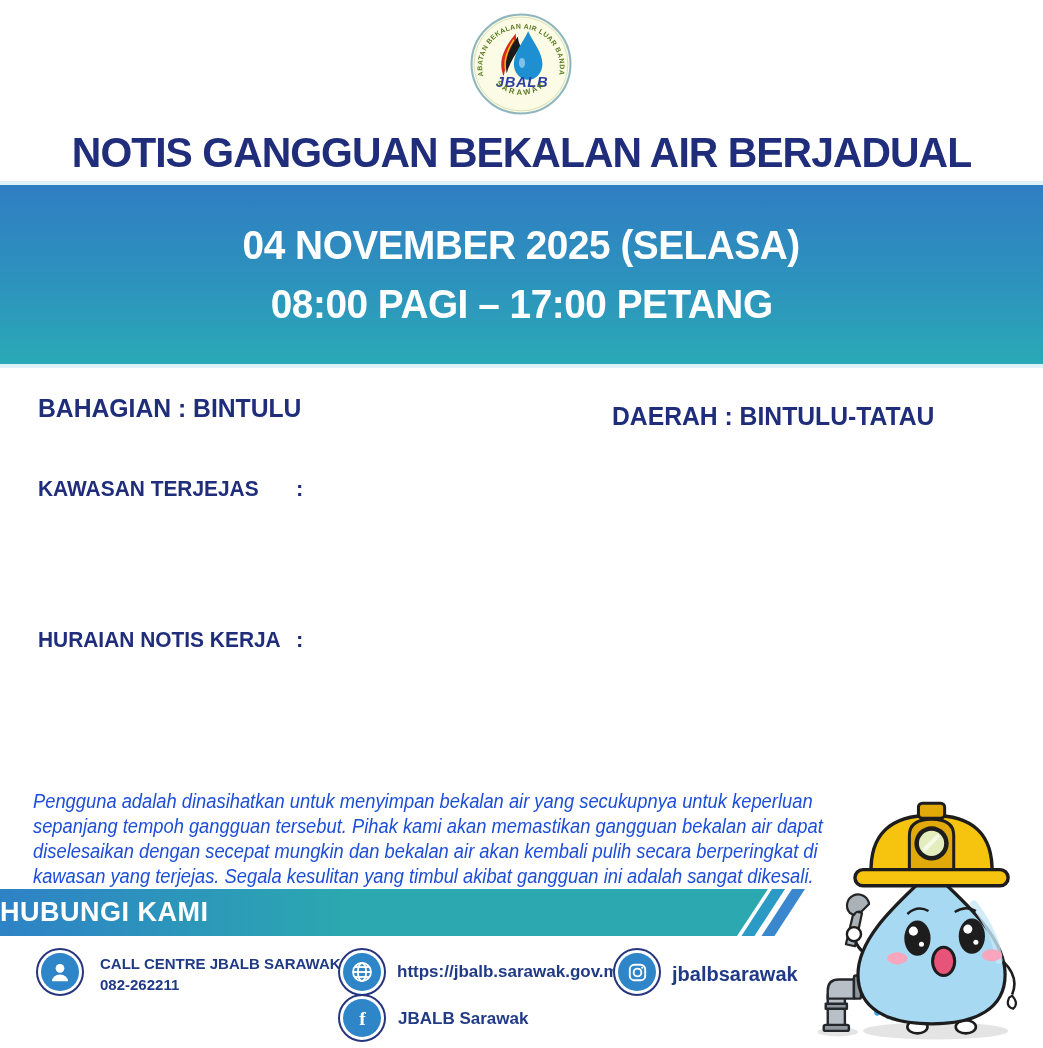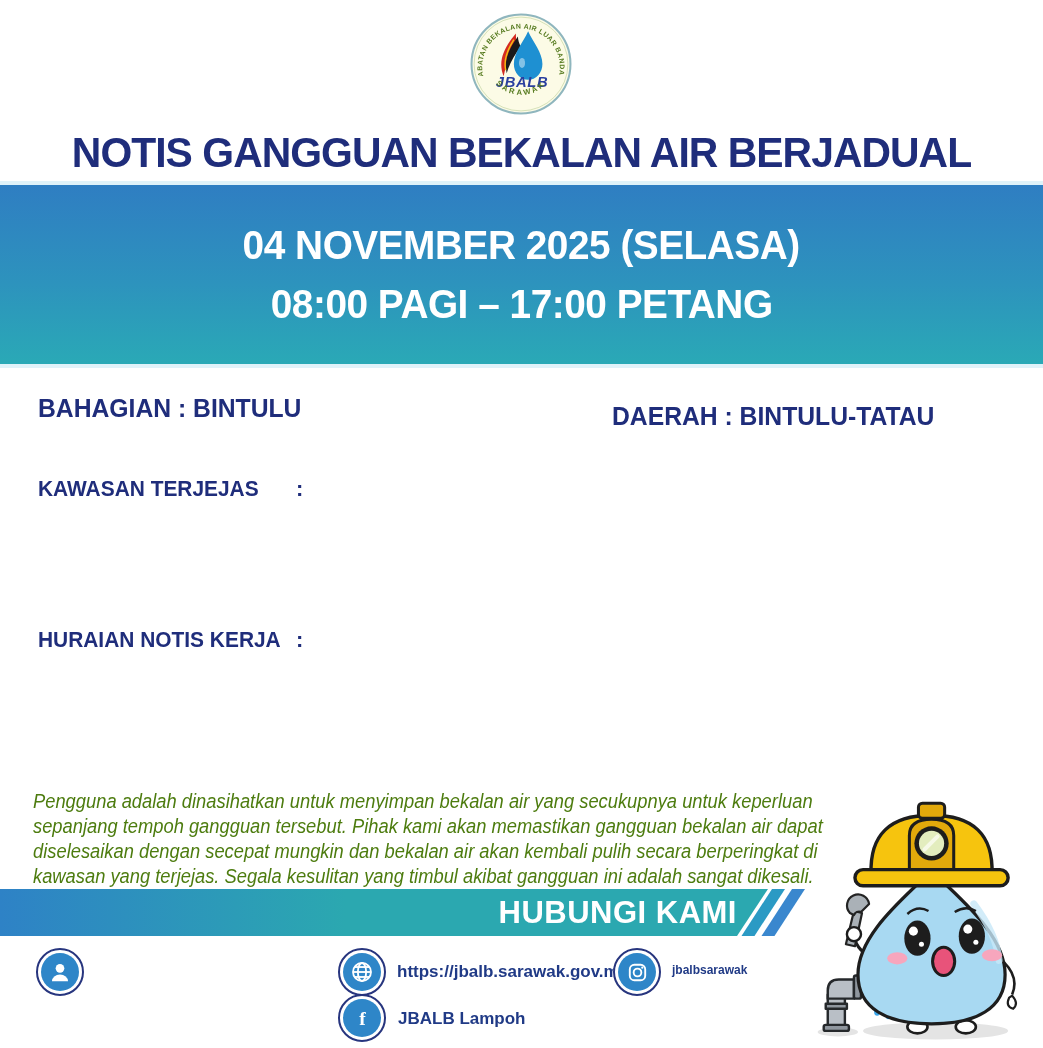--- a/index.html
+++ b/index.html
@@ -33,32 +33,32 @@
   
   .section-label{position:absolute;left:38px;font-size:22px;font-weight:bold;color:#1f2d7b;
     transform:scaleX(0.95);transform-origin:left center;white-space:nowrap;}
   .section-colon{position:absolute;left:296px;font-size:22px;font-weight:bold;color:#1f2d7b;}
   .section-content{position:absolute;left:358px;width:600px;color:#1f2d7b;font-weight:bold;}
   .section-content .line{
     font-size:19.5px;line-height:45px;white-space:nowrap;
     transform:scaleX(0.94);transform-origin:left center;letter-spacing:0.1px;
   }
   
-  .advisory{position:absolute;left:33px;top:789px;color:#4d7c0f;font-style:italic;}
+  .advisory{position:absolute;left:33px;top:789px;color:#1d4ed8;font-style:italic;}
   .advisory .line{font-size:19.5px;line-height:25px;white-space:nowrap;
     transform:scaleX(0.94);transform-origin:left center;}
   
   .contact-bar{
     position:absolute;left:0;top:889px;width:768px;height:47px;
     background:linear-gradient(90deg,#2e82c6 0%,#2ba8b0 45%,#2ba8b0 100%);
     clip-path:polygon(0 0,768px 0,737px 47px,0 47px);
   }
   .contact-bar-text{
-    position:absolute;left:0;top:0;width:737px;height:47px;line-height:47px;text-align:right;
-    color:#ffffff;font-size:31px;font-weight:bold;letter-spacing:0.5px;
+    position:absolute;left:0;top:0;width:737px;height:47px;line-height:47px;text-align:left;
+    color:#ffffff;font-size:27px;font-weight:bold;letter-spacing:0.5px;
   }
   .stripe{position:absolute;top:889px;width:13px;height:47px;transform:skewX(-33deg);transform-origin:top left;}
   .stripe1{left:772px;background:#2b9ac4;}
   .stripe2{left:792px;background:#3a87ce;}
   
   .contact-icon{
     position:absolute;width:48px;height:48px;border-radius:50%;
     border:2px solid #27357e;background:#ffffff;
     display:flex;align-items:center;justify-content:center;box-sizing:border-box;
   }
@@ -132,20 +132,24 @@
   <div class="stripe stripe2"></div>
 
   <div class="contact-icon" style="left:36px;top:948px;">
     <div class="inner">
       <svg viewBox="0 0 24 24" width="26" height="26">
         <circle cx="12" cy="8.6" r="4" fill="#ffffff"></circle>
         <path d="M4.6,20.5 a7.4,6.2 0 0 1 14.8,0 Z" fill="#ffffff"></path>
       </svg>
     </div>
   </div>
+  <div class="contact-text" style="left:100px;top:953px;">
+    <div class="cc-line">CALL CENTRE JBALB SARAWAK</div>
+    <div class="cc-line">082-262211</div>
+  </div>
 
   <div class="contact-icon" style="left:338px;top:948px;">
     <div class="inner">
       <svg viewBox="0 0 24 24" width="26" height="26" fill="none" stroke="#ffffff" stroke-width="1.7">
         <circle cx="12" cy="12" r="8.3"></circle>
         <ellipse cx="12" cy="12" rx="3.8" ry="8.3"></ellipse>
         <line x1="3.7" y1="12" x2="20.3" y2="12"></line>
         <line x1="5" y1="7.4" x2="19" y2="7.4"></line>
         <line x1="5" y1="16.6" x2="19" y2="16.6"></line>
       </svg>
@@ -155,30 +159,30 @@
 
   <div class="contact-icon" style="left:613px;top:948px;">
     <div class="inner">
       <svg viewBox="0 0 24 24" width="25" height="25" fill="none" stroke="#ffffff" stroke-width="1.8">
         <rect x="4.6" y="4.6" width="14.8" height="14.8" rx="4.4"></rect>
         <circle cx="12" cy="12" r="3.7"></circle>
         <circle cx="16.6" cy="7.4" r="1.1" fill="#ffffff" stroke="none"></circle>
       </svg>
     </div>
   </div>
-  <div class="contact-text" style="left:672px;top:963px;font-size:12px;">jbalbsarawak</div>
+  <div class="contact-text" style="left:672px;top:963px;font-size:20px;">jbalbsarawak</div>
 
   <div class="contact-icon" style="left:338px;top:994px;">
     <div class="inner">
       <svg viewBox="0 0 24 24" width="26" height="26">
         <text x="12.5" y="18.5" font-size="18" font-weight="bold" fill="#ffffff" text-anchor="middle" font-family="Liberation Serif, serif">f</text>
       </svg>
     </div>
   </div>
-  <div class="contact-text" style="left:398px;top:1009px;font-size:17px;">JBALB Lampoh</div>
+  <div class="contact-text" style="left:398px;top:1009px;font-size:17px;">JBALB Sarawak</div>
 
   <div class="mascot">
     <svg viewBox="0 0 225 260" width="228" height="262">
 
       <ellipse cx="122" cy="246" rx="72" ry="8.5" fill="#e4e4e4"></ellipse>
       <ellipse cx="25" cy="247" rx="20" ry="4.5" fill="#e4e4e4"></ellipse>
 
       <g stroke="#25282b" stroke-width="2.4" stroke-linejoin="round">
         <rect x="15" y="210" width="17" height="32" fill="#b9bfc6"></rect>
         <rect x="11" y="240" width="25" height="6" rx="2" fill="#8f969e"></rect>

